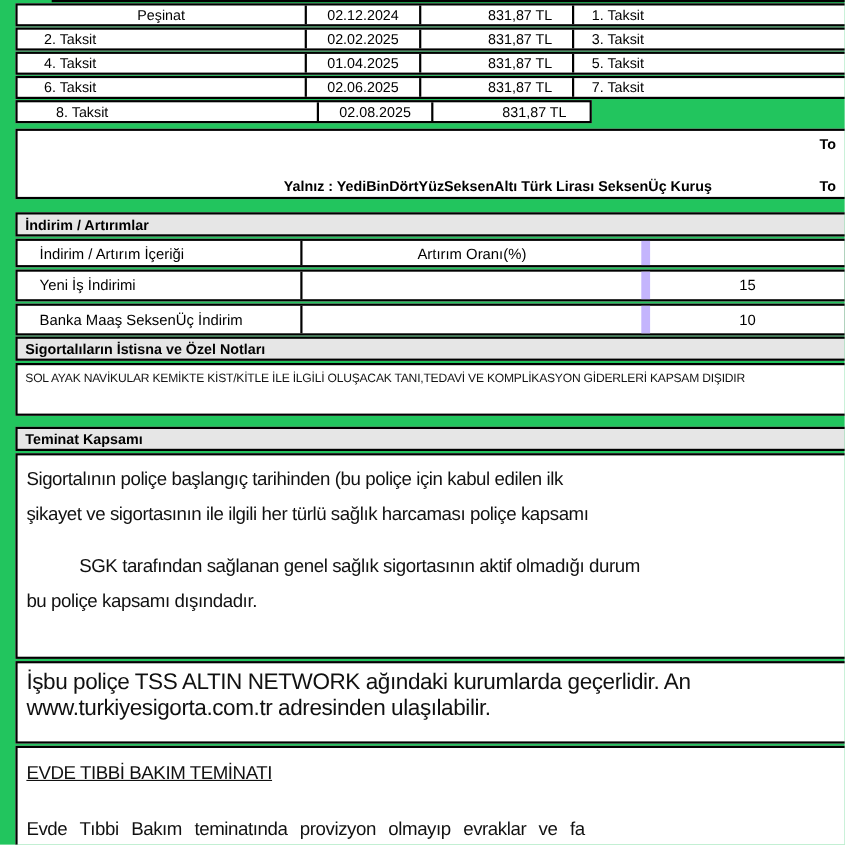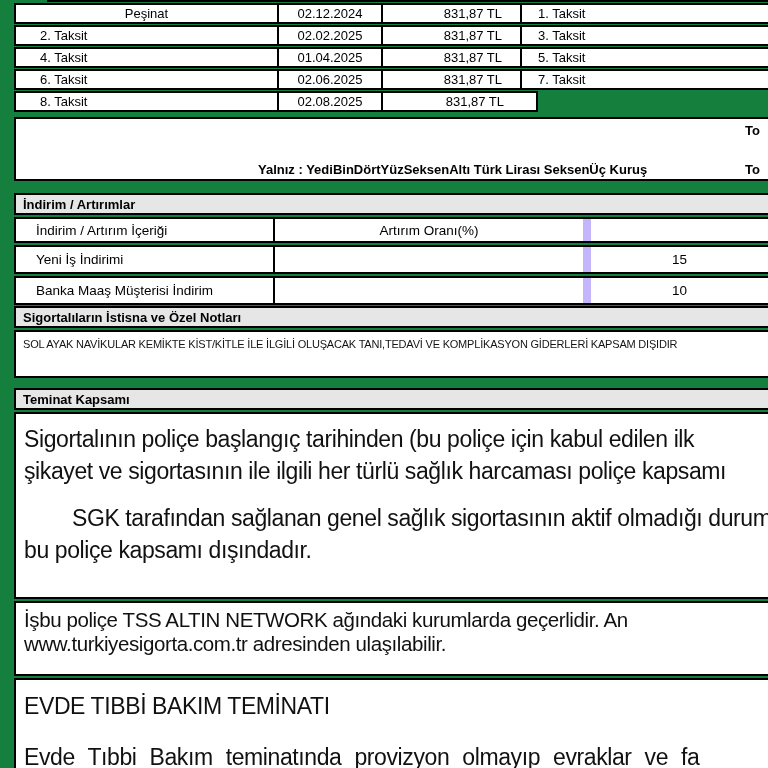--- a/index.html
+++ b/index.html
@@ -1,33 +1,33 @@
 <!DOCTYPE html>
 <html><head>
 <meta charset="utf-8">
 <style>
   * { margin:0; padding:0; box-sizing:border-box; }
   html,body { background:#ffffff; }
   .page {
     position:relative; width:768px; height:768px; overflow:hidden;
-    background:#15803d; color:#000;
+    background:#22c55e; color:#000;
     font-family:"Liberation Sans","DejaVu Sans",sans-serif;
   }
   .abs { position:absolute; }
 
   
   .topline { left:47px; top:0; width:1039px; height:2px; background:#000; }
 
   
   .inst-table { left:14px; top:3px; width:1086px; }
   .inst-row {
     display:flex; width:1086px; height:21px; border:2px solid #000;
     margin-bottom:1px; align-items:center; font-size:13px; background:#fff;
   }
-  .inst-row.short { width:524px; }
+  .inst-row.short { width:524px;padding-left:11px; }
   .c1 { width:263px; padding-left:24px; border-right:2px solid #000; height:100%; display:flex; align-items:center; }
   .c1.center { justify-content:center; padding-left:0; }
   .c2 { width:104px; border-right:2px solid #000; height:100%; display:flex; align-items:center; justify-content:center; }
   .c3 { width:139px; border-right:2px solid #000; height:100%; display:flex; align-items:center; justify-content:flex-end; padding-right:18px; }
   .c4 { flex:1; height:100%; display:flex; align-items:center; padding-left:16px; }
 
   
   .summary-box { left:14px; top:117px; width:1086px; height:64px; border:2px solid #000; background:#fff; }
   .sum-frag-top { position:absolute; top:4px; left:729px; font-size:13px; font-weight:bold; white-space:nowrap; }
   .sum-words { position:absolute; top:43px; left:242px; font-size:13px; font-weight:bold; white-space:nowrap; }
@@ -50,21 +50,21 @@
   .d3 { flex:1; height:100%; display:flex; align-items:center; justify-content:center; }
 
   
   .note-box { left:14px; top:330px; width:1086px; height:48px; border:2px solid #000; background:#fff; padding:6px 0 0 7px; }
   .note-text { font-size:11px; letter-spacing:-0.2px; white-space:nowrap; color:#141414; }
 
   
   .text-box { left:14px; width:1086px; border:2px solid #000; background:#fff; }
   .bigline {
     position:absolute; left:8px; white-space:nowrap;
-    font-size:23px; letter-spacing:-0.4px; color:#111;
+    font-size:17px; letter-spacing:-0.4px; color:#111;
   }
   .medline {
     position:absolute; left:8px; white-space:nowrap;
     font-size:20.5px; letter-spacing:-0.4px; color:#111;
   }
   .spread { word-spacing:7px; }
 </style>
 </head>
 <body>
 
@@ -116,21 +116,21 @@
   <div class="abs disc-row" style="top:217px; height:26px;">
     <div class="d1">İndirim / Artırım İçeriği</div>
     <div class="d2">Artırım Oranı(%)</div>
   </div>
   <div class="abs disc-row" style="top:245px; height:29px;">
     <div class="d1">Yeni İş İndirimi</div>
     <div class="d2"></div>
     <div class="d3">15</div>
   </div>
   <div class="abs disc-row" style="top:276px; height:29px;">
-    <div class="d1">Banka Maaş Müşterisi İndirim</div>
+    <div class="d1">Banka Maaş SeksenÜç İndirim</div>
     <div class="d2"></div>
     <div class="d3">10</div>
   </div>
 
   <div class="abs bar" style="top:306px;">
     <span>Sigortalıların İstisna ve Özel Notları</span>
   </div>
   <div class="abs note-box">
     <div class="note-text">SOL AYAK NAVİKULAR KEMİKTE KİST/KİTLE İLE İLGİLİ OLUŞACAK TANI,TEDAVİ VE KOMPLİKASYON GİDERLERİ KAPSAM DIŞIDIR</div>
   </div>
@@ -144,17 +144,17 @@
     <div class="bigline" style="top:91px;margin-left:48px;">SGK tarafından sağlanan genel sağlık sigortasının aktif olmadığı durum</div>
     <div class="bigline" style="top:123px;">bu poliçe kapsamı dışındadır.</div>
   </div>
 
   <div class="abs text-box" style="top:601px; height:75px;">
     <div class="medline" style="top:5px;">İşbu poliçe TSS ALTIN NETWORK ağındaki kurumlarda geçerlidir. An</div>
     <div class="medline" style="top:29px;">www.turkiyesigorta.com.tr adresinden ulaşılabilir.</div>
   </div>
 
   <div class="abs text-box" style="top:678px; height:120px;">
-    <div class="bigline" style="top:13px;">EVDE TIBBİ BAKIM TEMİNATI</div>
+    <div class="bigline" style="top:13px;text-decoration:underline;">EVDE TIBBİ BAKIM TEMİNATI</div>
     <div class="bigline spread" style="top:64px;">Evde Tıbbi Bakım teminatında provizyon olmayıp evraklar ve fa</div>
   </div>
 
 </div>
 
 </body></html>

